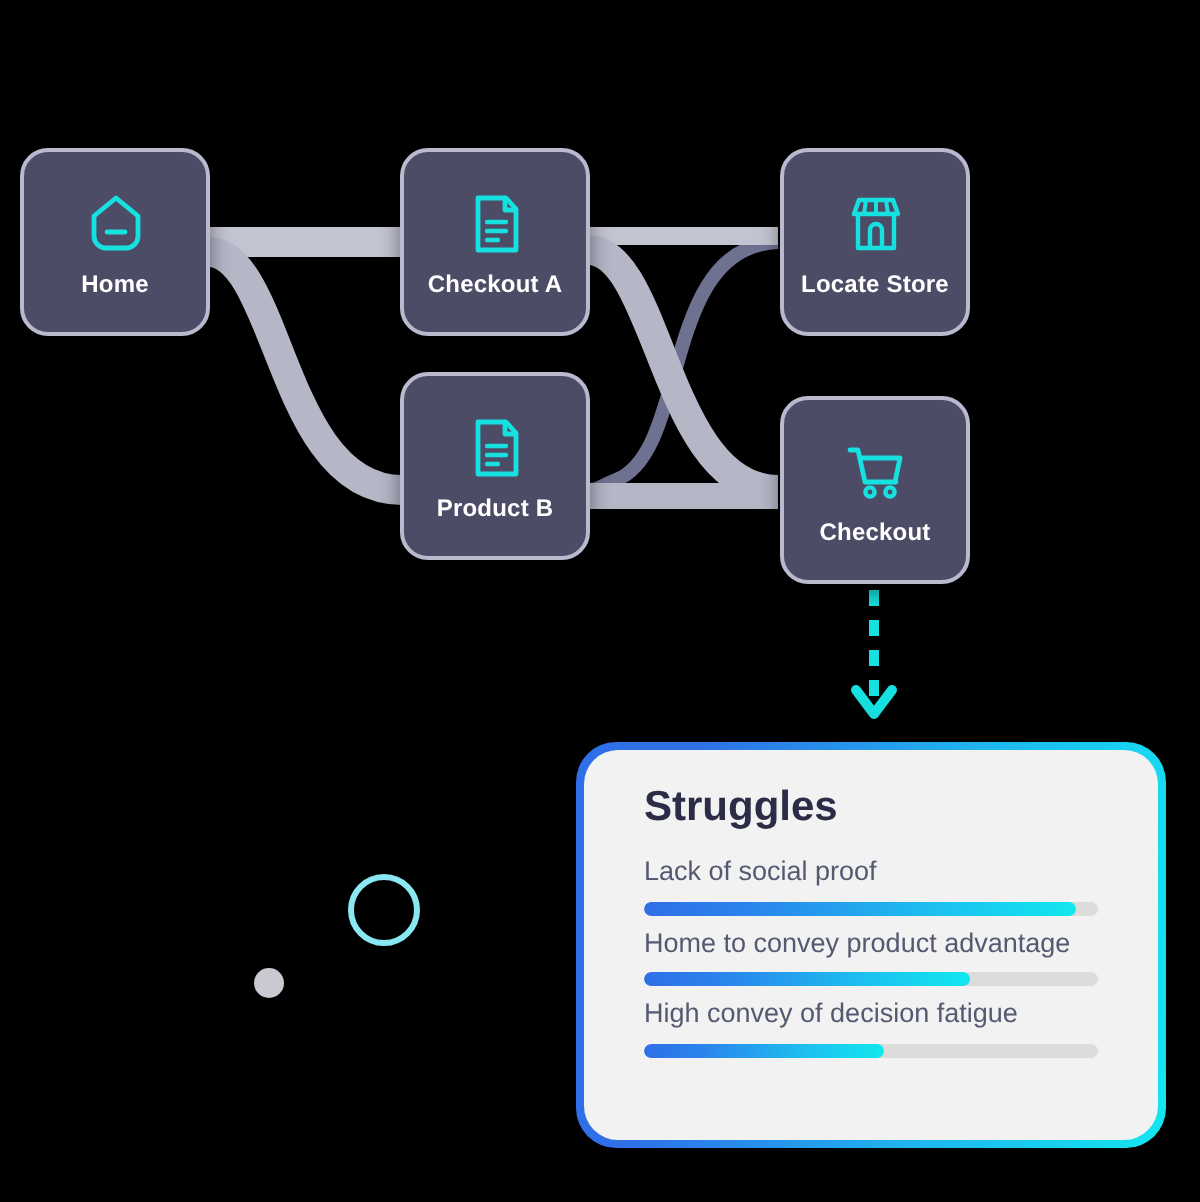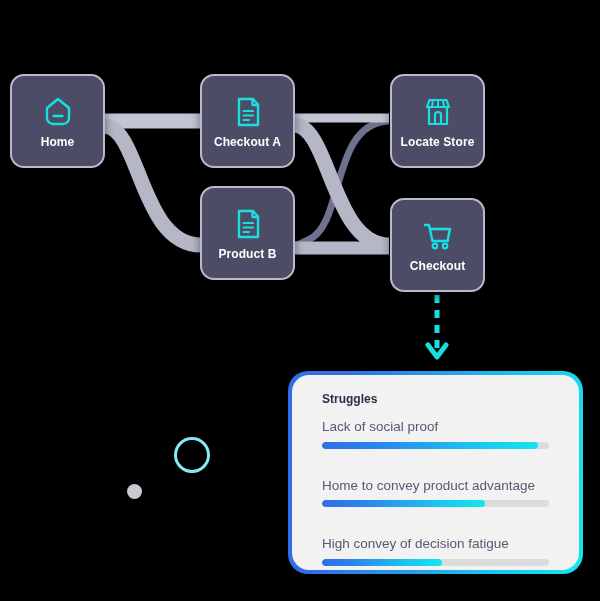--- a/index.html
+++ b/index.html
@@ -83,26 +83,26 @@
   #struggles-inner {
     width: 100%;
     height: 100%;
     border-radius: 17px;
     background: #f2f2f2;
     box-sizing: border-box;
     padding: 18px 24px 16px 30px;
   }
   #struggles-title {
     color: #2b2d46;
-    font-size: 12px;
+    font-size: 21px;
     font-weight: bold;
     margin: 0 0 15px 0;
     line-height: 1;
   }
-  .struggle-row { margin-bottom: 30px; }
+  .struggle-row { margin-bottom: 7px; }
   .struggle-label {
     color: #555a71;
     font-size: 13.5px;
     line-height: 1;
     margin-bottom: 8px;
     display: block;
   }
   .bar-track {
     width: 227px;
     height: 7px;

